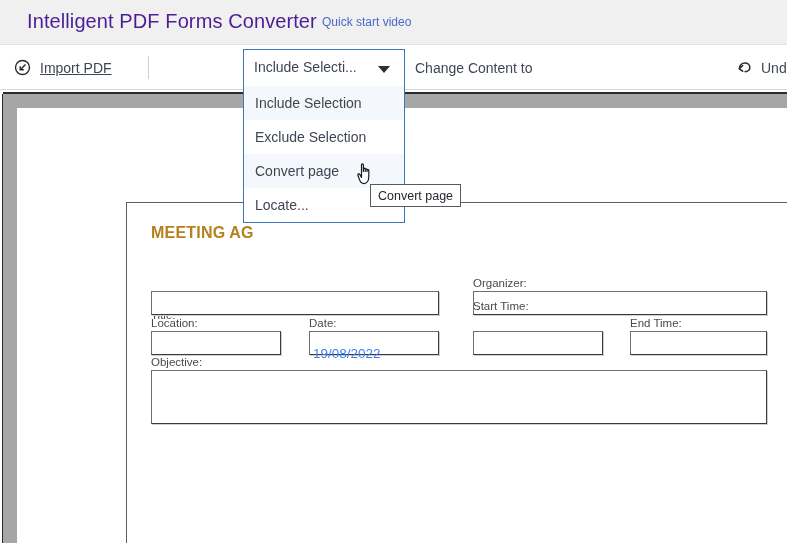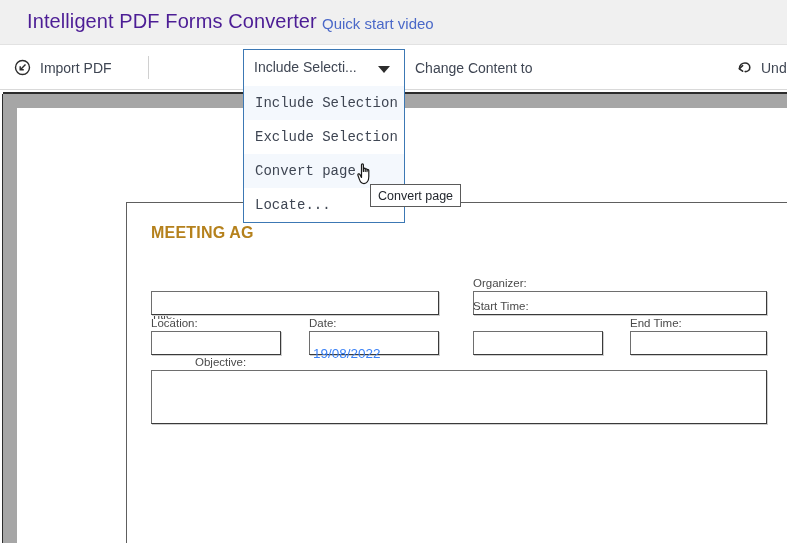--- a/index.html
+++ b/index.html
@@ -18,38 +18,38 @@
     background: #f0f0f0;
     border-bottom: 1px solid #e2e2e2;
   }
   #app-title {
     position: absolute; left: 27px; top: 10px;
     font-size: 20px; color: #4c1d95; font-weight: 400;
     white-space: nowrap; letter-spacing: .1px;
   }
   #quick-start-link {
     position: absolute; left: 322px; top: 15px;
-    font-size: 15px; color: #4a68c8; cursor: pointer;
+    font-size: 12px; color: #4a68c8; cursor: pointer;
     white-space: nowrap;
   }
 
   
   #toolbar {
     position: absolute; left: 0; top: 45px;
     width: 787px; height: 45px;
     background: #ffffff;
     border-bottom: 1px solid #d9d9d9;
   }
   .tb-item {
     position: absolute; top: 0; height: 45px;
     display: flex; align-items: center;
     font-size: 14px; color: #3f4653;
     white-space: nowrap;
   }
-  #import-pdf-button { left: 14px; cursor: pointer; }
+  #import-pdf-button { left: 14px; cursor: pointer; text-decoration: underline; }
   #import-pdf-icon {
     width: 17px; height: 17px; margin-right: 9px;
     display: inline-block; position: relative;
   }
   .tb-divider {
     position: absolute; top: 11px; width: 1px; height: 23px;
     background: #d0d0d0;
   }
   #content-label { left: 181px; }
   #change-content-label { left: 415px; }
@@ -98,21 +98,21 @@
     width: 162px;
     background: #ffffff;
     border: 1px solid #3c78b4;
     border-top: none;
     z-index: 45;
   }
   .dropdown-item {
     height: 34px; line-height: 34px;
     padding-left: 11px;
     font-size: 14px; color: #3f4653;
-    white-space: nowrap; cursor: pointer; font-family: Liberation Mono, monospace;
+    white-space: nowrap; cursor: pointer;
   }
   .dropdown-item.shaded { background: #f4f8fd; }
 
   
   #convert-tooltip {
     position: absolute; left: 370px; top: 184px;
     height: 23px; line-height: 22px;
     padding: 0 7px;
     background: #ffffff;
     border: 1px solid #5a5a5a;
@@ -270,21 +270,21 @@
       <div class="fld-value" style="left:186px; top:131px;">19/08/2022</div>
 
       <div class="fld-label" style="left:346px; top:97px;">Start Time:</div>
       <div class="fld-box" style="left:346px; top:128px; width:130px; height:24px;"></div>
       <div class="fld-value" style="left:351px; top:132px;"></div>
 
       <div class="fld-label" style="left:503px; top:114px;">End Time:</div>
       <div class="fld-box" style="left:503px; top:128px; width:137px; height:24px;"></div>
       <div class="fld-value" style="left:508px; top:132px;"></div>
 
-      <div class="fld-label" style="left:24px; top:153px;margin-left:44px;">Objective:</div>
+      <div class="fld-label" style="left:24px; top:153px;">Objective:</div>
       <div class="fld-box" style="left:24px; top:167px; width:616px; height:54px;"></div>
       <div class="fld-value" style="left:29px; top:171px;"></div>
 
     </div>
   </div>
 </div>
 
 <div id="convert-tooltip">Convert page</div>
 
 <div id="mouse-cursor">

